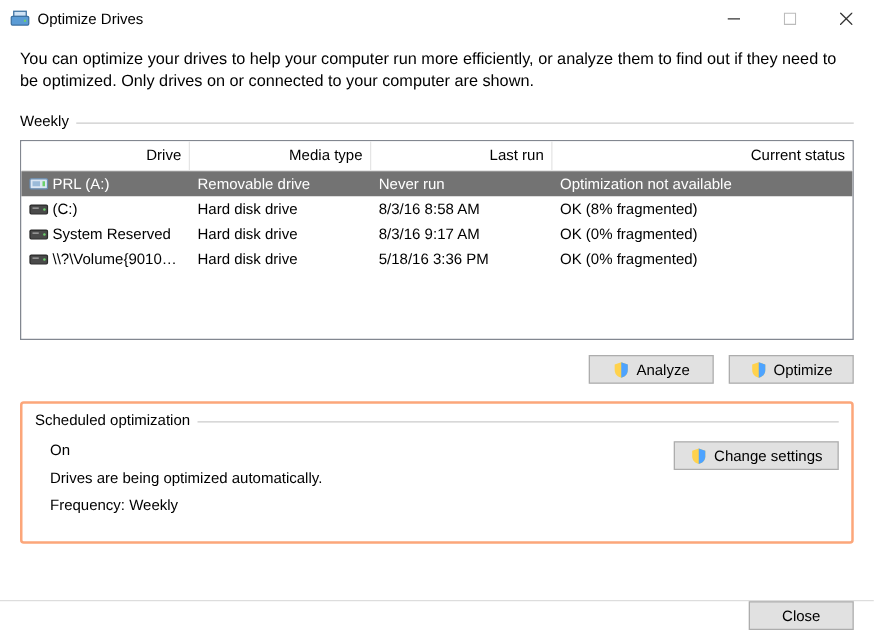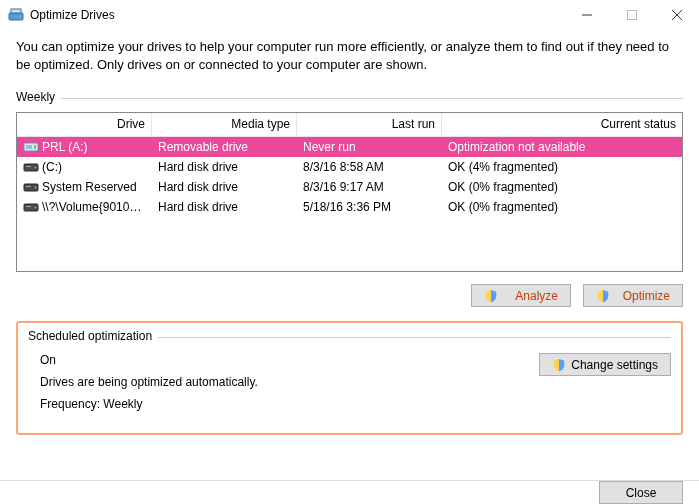--- a/index.html
+++ b/index.html
@@ -82,21 +82,21 @@
     .col1 { width: 145px; }
     .col2 { width: 145px; }
     .col3 { flex: 1; }
     .drive-row {
       display: flex;
       height: 20px;
       align-items: center;
       font-size: 12px;
     }
     .drive-row.selected {
-      background: #ec4899;
+      background: #737373;
       color: #fff;
     }
     .drive-row .rcell {
       padding: 0 6px;
       white-space: nowrap;
       overflow: hidden;
       text-overflow: ellipsis;
     }
     .drv-icon {
       width: 16px; height: 14px;
@@ -117,22 +117,21 @@
       border: 1px solid #adadad;
       background: #e1e1e1;
       font-family: inherit;
       font-size: 12px;
       display: inline-flex;
       align-items: center;
       justify-content: center;
       gap: 5px;
     }
     .btn.disabled {
-      color: #c2410c;
-      justify-content: space-between;
+      color: #000000;
     }
     .shield {
       width: 14px; height: 14px;
       flex-shrink: 0;
     }
     .sched-box {
       border: 2px solid #fca67a;
       border-radius: 3px;
       margin-top: 14px;
       padding: 6px 10px 14px 10px;
@@ -218,21 +217,21 @@
           <div class="rcell col3">Optimization not available</div>
         </div>
         <div class="drive-row">
           <div class="rcell col0"><span class="drv-icon"><svg viewBox="0 0 16 14">
                 <rect x="1" y="4" width="14" height="7" rx="1" fill="#4a4a4a" stroke="#2a2a2a"></rect>
                 <circle cx="12.5" cy="7.5" r="1" fill="#6bd06b"></circle>
                 <rect x="3" y="6" width="5" height="1" fill="#aaa"></rect>
               </svg></span><span>(C:)</span></div>
           <div class="rcell col1">Hard disk drive</div>
           <div class="rcell col2">8/3/16 8:58 AM</div>
-          <div class="rcell col3">OK (4% fragmented)</div>
+          <div class="rcell col3">OK (8% fragmented)</div>
         </div>
         <div class="drive-row">
           <div class="rcell col0"><span class="drv-icon"><svg viewBox="0 0 16 14">
                 <rect x="1" y="4" width="14" height="7" rx="1" fill="#4a4a4a" stroke="#2a2a2a"></rect>
                 <circle cx="12.5" cy="7.5" r="1" fill="#6bd06b"></circle>
                 <rect x="3" y="6" width="5" height="1" fill="#aaa"></rect>
               </svg></span><span>System Reserved</span></div>
           <div class="rcell col1">Hard disk drive</div>
           <div class="rcell col2">8/3/16 9:17 AM</div>
           <div class="rcell col3">OK (0% fragmented)</div>

